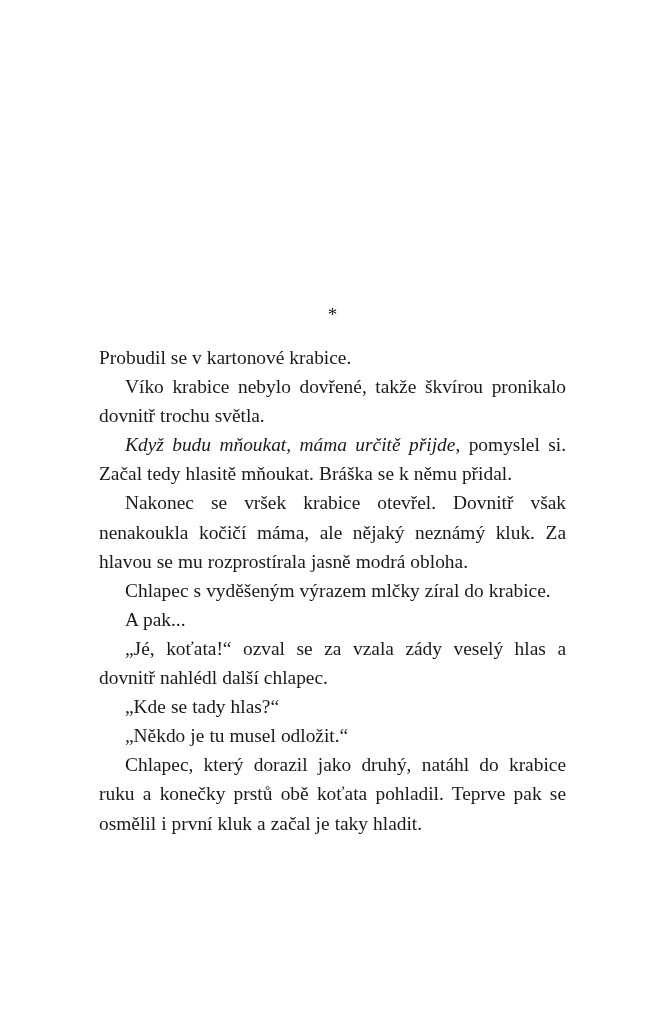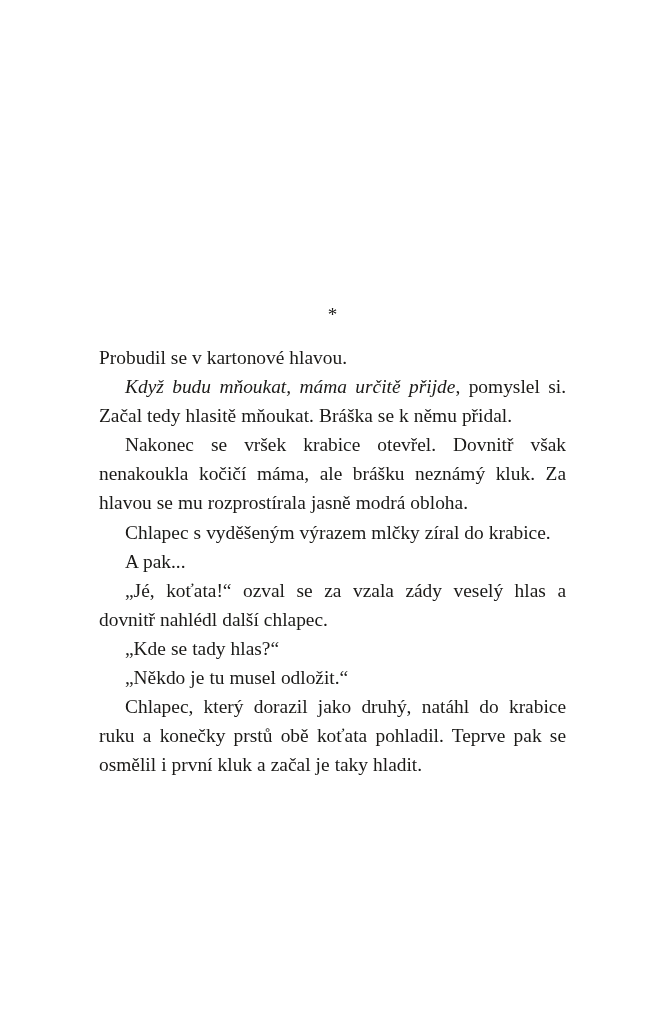--- a/index.html
+++ b/index.html
@@ -70,27 +70,28 @@
 </style>
 </head>
 <body>
 
 <div class="page">
 
   <div class="text-block">
 
     <div class="ornament">*</div>
 
-    <p class="para">Probudil se v kartonové hlavou.</p>
+    <p class="para">Probudil se v kartonové krabice.</p>
 
 
+    <p class="para indent">Víko krabice nebylo dovřené, takže škvírou pronikalo dovnitř trochu světla.</p>
 
     <p class="para indent"><em class="phrase">Když budu mňoukat, máma určitě přijde</em><span>, pomyslel si. Začal tedy hlasitě mňoukat. Bráška se k němu přidal.</span></p>
 
-    <p class="para indent">Nakonec se vršek krabice otevřel. Dovnitř však nenakoukla kočičí máma, ale brášku neznámý kluk. Za hlavou se mu rozprostírala jasně modrá obloha.</p>
+    <p class="para indent">Nakonec se vršek krabice otevřel. Dovnitř však nenakoukla kočičí máma, ale nějaký neznámý kluk. Za hlavou se mu rozprostírala jasně modrá obloha.</p>
 
     <p class="para indent">Chlapec s vyděšeným výrazem mlčky zíral do krabice.</p>
 
     <p class="para indent">A pak...</p>
 
     <p class="para indent">„Jé, koťata!“ ozval se za vzala zády veselý hlas a dovnitř nahlédl další chlapec.</p>
 
     <p class="para indent">„Kde se tady hlas?“</p>
 
     <p class="para indent">„Někdo je tu musel odložit.“</p>

